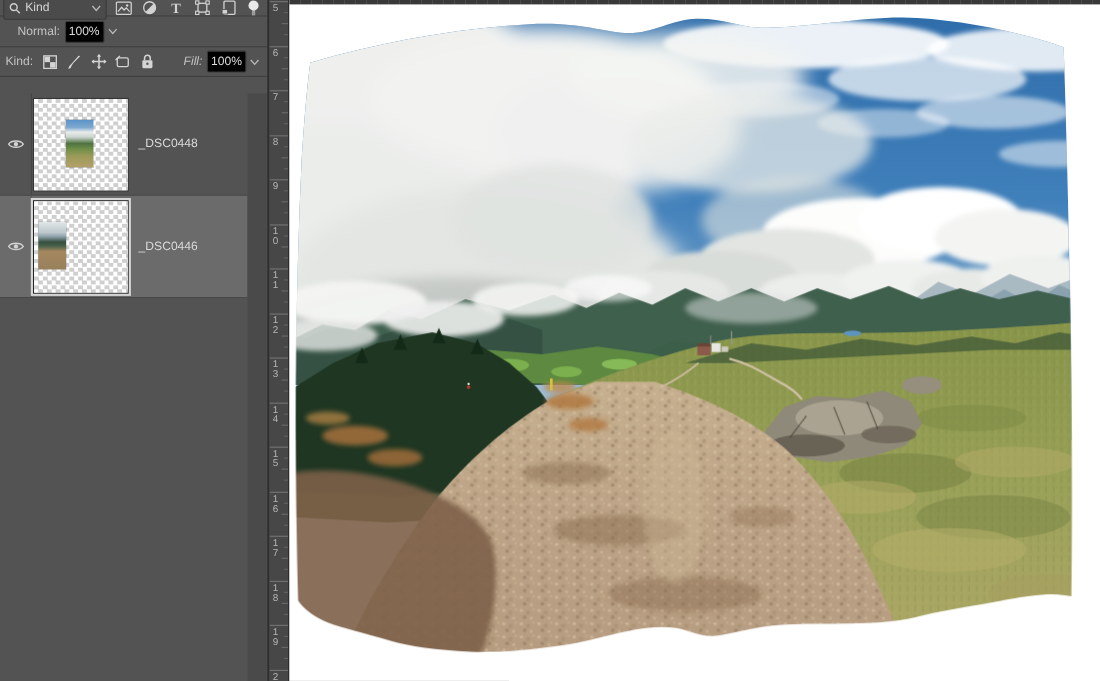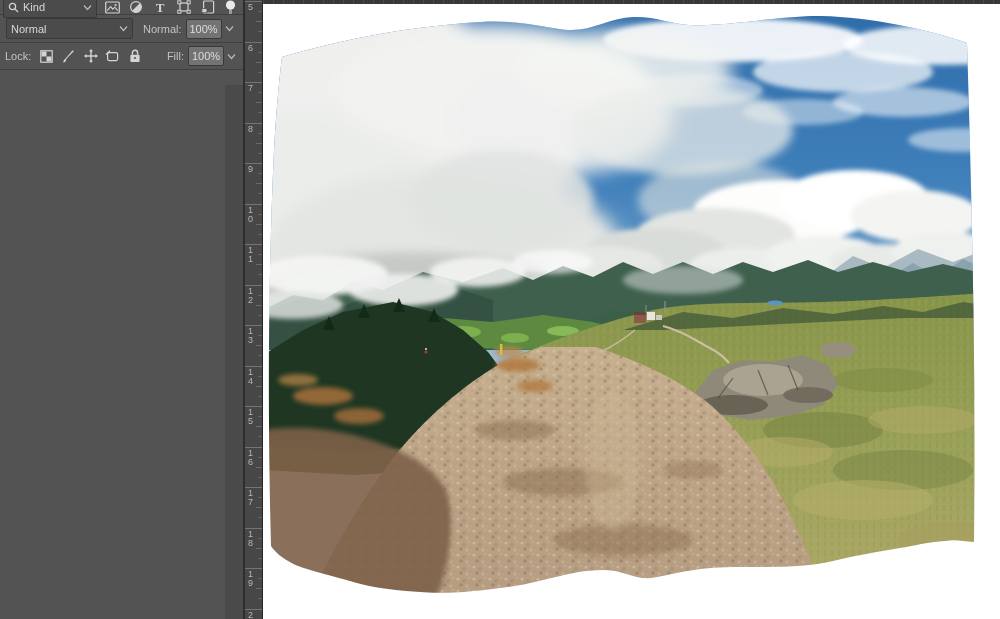--- a/index.html
+++ b/index.html
@@ -9,21 +9,21 @@
   #layers-panel{position:absolute;left:0;top:0;width:243px;height:619px;background:#535353;color:#c9c9c9;}
   .ctrl-row{position:relative;box-sizing:border-box;display:flex;align-items:center;border-bottom:1px solid #3f3f3f;}
   #filter-row{height:15px;padding:0 4px 0 3px;}
   #blend-row{height:28px;padding:0 4px 0 6px;}
   #lock-row{height:27px;padding:0 4px 0 5px;}
   .ps-select{display:flex;align-items:center;box-sizing:border-box;height:21px;background:#4b4b4b;border:1px solid #393939;border-radius:2px;padding:0 4px;color:#d6d6d6;font-size:11px;}
   #kind-select{width:94px;gap:4px;}
   #blend-select{width:127px;justify-content:space-between;}
   .chev{width:9px;height:7px;flex:none;}
   .lbl{font-size:11px;color:#c3c3c3;}
-  .val-box{display:flex;align-items:center;justify-content:center;box-sizing:border-box;height:20px;width:36px;background:#737373;border:1px solid #3a3a3a;border-radius:2px;color:#dcdcdc;font-size:11px;}
+  .val-box{display:flex;align-items:center;justify-content:center;box-sizing:border-box;height:20px;width:36px;background:#000000;border:1px solid #3a3a3a;border-radius:2px;color:#dcdcdc;font-size:11px;}
   .val-chev{display:flex;align-items:center;justify-content:center;width:15px;height:20px;}
   .fbtn{display:flex;align-items:center;justify-content:center;width:24px;height:22px;background:transparent;border:0;padding:0;}
   .fbtn svg{display:block;}
   .lockbtn{display:flex;align-items:center;justify-content:center;width:21px;height:20px;background:transparent;border:0;padding:0;}
 
   
   #layer-list{position:absolute;left:0;top:85px;width:225px;}
   #scroll-gutter{position:absolute;left:225px;top:85px;width:18px;height:534px;background:#4a4a4a;}
   #panel-edge{position:absolute;left:243px;top:0;width:2px;height:619px;background:#2e2e2e;}
   .layer-row{position:relative;box-sizing:border-box;display:flex;align-items:center;height:93px;border-bottom:1px solid #474747;background:#535353;}
@@ -113,39 +113,33 @@
       </div>
       <button class="fbtn" style="margin-left:auto;width:18px;">
         <svg width="13" height="15" viewBox="0 0 13 15">
           <rect x="5" y="8" width="3" height="6" fill="#9b9b9b"></rect>
           <circle cx="6.5" cy="5" r="4.6" fill="#e9e9e9"></circle>
         </svg>
       </button>
     </div>
 
     <div id="blend-row" class="ctrl-row">
-      <div id="blend-select" class="ps-select">
-        <span>Normal</span>
-        <svg class="chev" viewBox="0 0 9 7">
-          <polyline points="1,1.5 4.5,5.5 8,1.5" fill="none" stroke="#b9b9b9" stroke-width="1.2"></polyline>
-        </svg>
-      </div>
       <span class="lbl" style="margin-left:10px;">Normal:</span>
       <div class="val-box" style="margin-left:4px;">
         <span>100%</span>
       </div>
       <div class="val-chev">
         <svg class="chev" viewBox="0 0 9 7">
           <polyline points="1,1.5 4.5,5.5 8,1.5" fill="none" stroke="#b9b9b9" stroke-width="1.2"></polyline>
         </svg>
       </div>
     </div>
 
     <div id="lock-row" class="ctrl-row">
-      <span class="lbl">Lock:</span>
+      <span class="lbl">Kind:</span>
       <div style="display:flex;margin-left:5px;gap:1px;">
         <button class="lockbtn">
           <svg width="13" height="13" viewBox="0 0 13 13">
             <rect x="0.8" y="0.8" width="11.4" height="11.4" fill="none" stroke="#d4d4d4" stroke-width="1.2"></rect>
             <rect x="1.5" y="1.5" width="5" height="5" fill="#d4d4d4"></rect>
             <rect x="6.5" y="6.5" width="5" height="5" fill="#d4d4d4"></rect>
           </svg>
         </button>
         <button class="lockbtn">
           <svg width="13" height="13" viewBox="0 0 13 13">
@@ -169,32 +163,56 @@
           </svg>
         </button>
         <button class="lockbtn">
           <svg width="12" height="14" viewBox="0 0 12 14">
             <rect x="1.4" y="5.8" width="9.2" height="7.2" rx="1" fill="#d4d4d4"></rect>
             <path d="M3.4,5.8 V3.9 A2.6,2.6 0 0 1 8.6,3.9 V5.8" fill="none" stroke="#d4d4d4" stroke-width="1.4"></path>
             <circle cx="6" cy="9" r="1.1" fill="#535353"></circle>
           </svg>
         </button>
       </div>
-      <span class="lbl" style="margin-left:auto;">Fill:</span>
+      <span class="lbl" style="margin-left:auto;font-style:italic;">Fill:</span>
       <div class="val-box" style="margin-left:4px;">
         <span>100%</span>
       </div>
       <div class="val-chev">
         <svg class="chev" viewBox="0 0 9 7">
           <polyline points="1,1.5 4.5,5.5 8,1.5" fill="none" stroke="#b9b9b9" stroke-width="1.2"></polyline>
         </svg>
       </div>
     </div>
 
     <div id="layer-list">
+        <div class="layer-row">
+          <div class="eye-col">
+            <svg width="15" height="10" viewBox="0 0 15 10">
+              <path d="M0.8,5 C3.4,1.2 11.6,1.2 14.2,5 C11.6,8.8 3.4,8.8 0.8,5 Z" fill="none" stroke="#d2d2d2" stroke-width="1.2"></path>
+              <circle cx="7.5" cy="5" r="2" fill="#d2d2d2"></circle>
+            </svg>
+          </div>
+          <div class="thumb">
+            <div class="mini mini-a"></div>
+          </div>
+          <span class="layer-name">_DSC0448</span>
+        </div>
+        <div class="layer-row selected">
+          <div class="eye-col">
+            <svg width="15" height="10" viewBox="0 0 15 10">
+              <path d="M0.8,5 C3.4,1.2 11.6,1.2 14.2,5 C11.6,8.8 3.4,8.8 0.8,5 Z" fill="none" stroke="#d2d2d2" stroke-width="1.2"></path>
+              <circle cx="7.5" cy="5" r="2" fill="#d2d2d2"></circle>
+            </svg>
+          </div>
+          <div class="thumb">
+            <div class="mini mini-c"></div>
+          </div>
+          <span class="layer-name">_DSC0446</span>
+        </div>
       </div>
     <div id="scroll-gutter"></div>
   </div>
 
   <div id="panel-edge"></div>
 
   <div id="v-ruler">
       <div class="tick major" style="top: 1px;"></div>
       <div class="ruler-num" style="top: 3px;">5</div>
       <div class="tick quarter" style="top: 11.125px;"></div>

